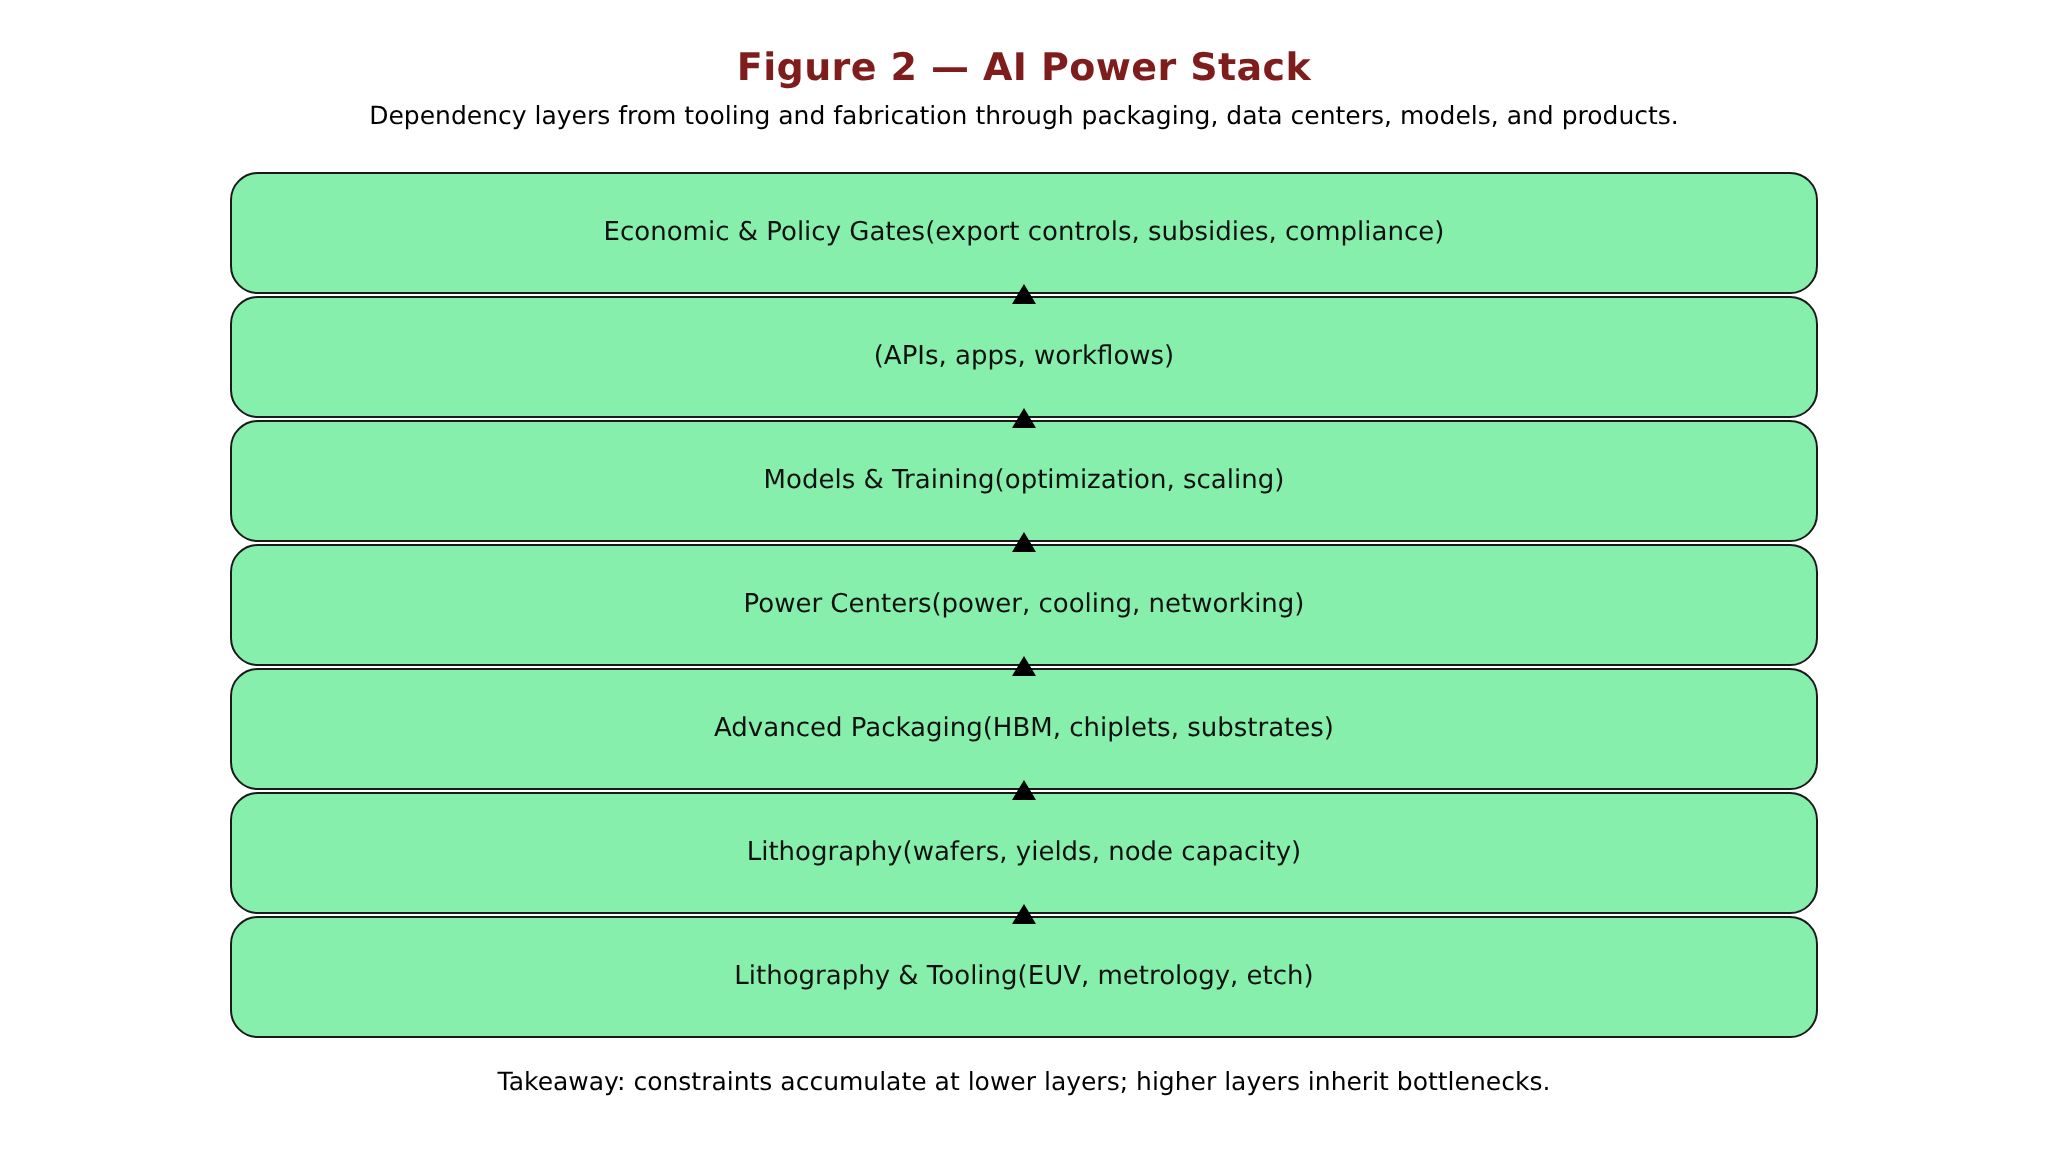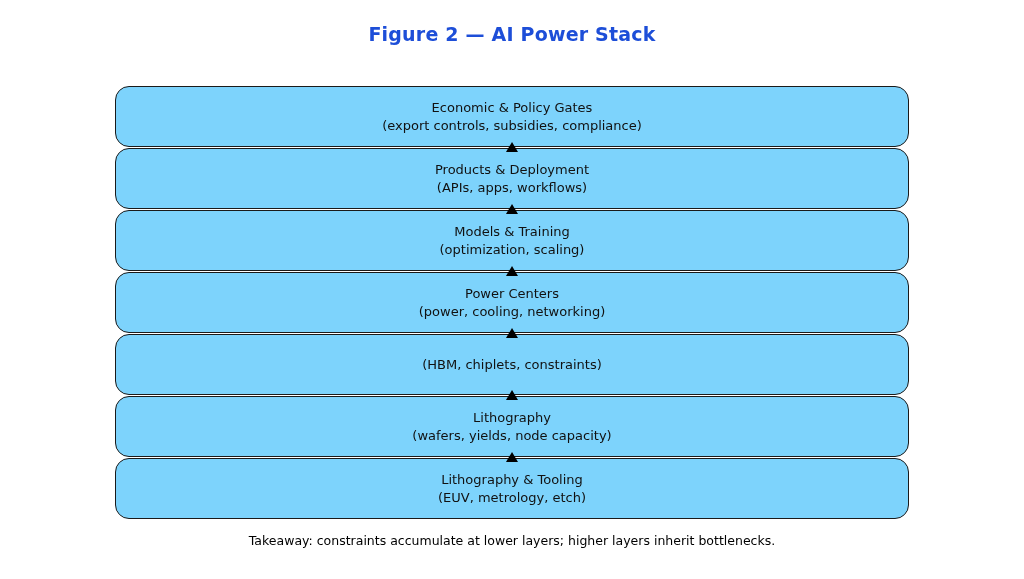--- a/index.html
+++ b/index.html
@@ -16,21 +16,21 @@
     overflow: hidden;
   }
   .title {
     position: absolute;
     top: 23px;
     left: 0;
     width: 100%;
     text-align: center;
     font-size: 19px;
     font-weight: bold;
-    color: #1d4ed8;
+    color: #7f1d1d;
     letter-spacing: 0.2px;
   }
   .subtitle {
     position: absolute;
     top: 50px;
     left: 0;
     width: 100%;
     text-align: center;
     font-size: 12.5px;
     color: #000000;
@@ -39,25 +39,24 @@
     position: absolute;
     left: 115px;
     top: 86px;
     width: 794px;
   }
   .layer {
     position: relative;
     box-sizing: border-box;
     height: 61px;
     margin-bottom: 1px;
-    background: #7dd3fc;
+    background: #86efac;
     border: 1.6px solid #1a1a1a;
     border-radius: 14px;
     display: flex;
-    flex-direction: column;
     align-items: center;
     justify-content: center;
     text-align: center;
   }
   .layer-title {
     font-size: 13px;
     line-height: 18px;
     color: #111111;
   }
   .layer-detail {
@@ -86,43 +85,44 @@
     text-align: center;
     font-size: 12.5px;
     color: #000000;
   }
 </style>
 </head>
 <body>
 
 <div class="canvas">
   <div class="title">Figure 2 — AI Power Stack</div>
+  <div class="subtitle">Dependency layers from tooling and fabrication through packaging, data centers, models, and products.</div>
   <div class="stack" id="stack">
       <div class="layer">
         <div class="layer-title">Economic &amp; Policy Gates</div>
         <div class="layer-detail">(export controls, subsidies, compliance)</div>
       </div>
       <div class="layer">
         <span class="arrow"></span>
-        <div class="layer-title">Products &amp; Deployment</div>
         <div class="layer-detail">(APIs, apps, workflows)</div>
       </div>
       <div class="layer">
         <span class="arrow"></span>
         <div class="layer-title">Models &amp; Training</div>
         <div class="layer-detail">(optimization, scaling)</div>
       </div>
       <div class="layer">
         <span class="arrow"></span>
         <div class="layer-title">Power Centers</div>
         <div class="layer-detail">(power, cooling, networking)</div>
       </div>
       <div class="layer">
         <span class="arrow"></span>
-        <div class="layer-detail">(HBM, chiplets, constraints)</div>
+        <div class="layer-title">Advanced Packaging</div>
+        <div class="layer-detail">(HBM, chiplets, substrates)</div>
       </div>
       <div class="layer">
         <span class="arrow"></span>
         <div class="layer-title">Lithography</div>
         <div class="layer-detail">(wafers, yields, node capacity)</div>
       </div>
       <div class="layer">
         <span class="arrow"></span>
         <div class="layer-title">Lithography &amp; Tooling</div>
         <div class="layer-detail">(EUV, metrology, etch)</div>

